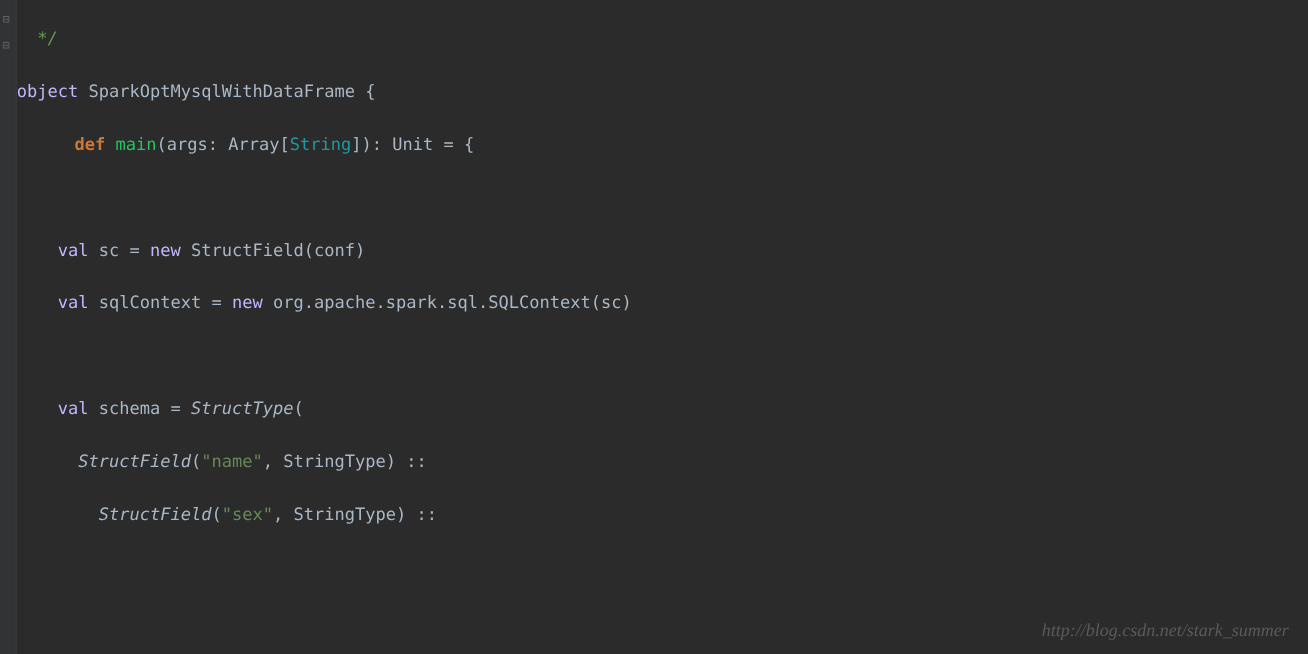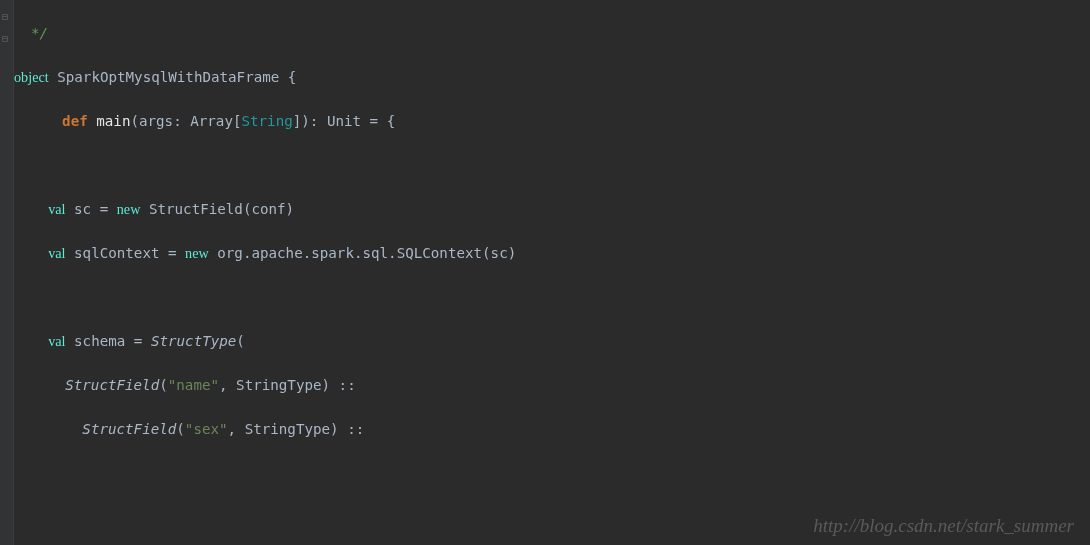--- a/index.html
+++ b/index.html
@@ -32,49 +32,49 @@
       left: 2px;
       color: #606060;
       font-size: 10px;
       cursor: pointer;
     }
     .code {
       padding-left: 14px;
       white-space: pre;
     }
     .line { height: 22px; }
-    .kw { color: #5eead4; font-family: Liberation Serif, serif; }
+    .kw { color: #c4b5fd; }
     .kw-def { color: #cc7832; font-weight: bold; margin-left: 31px; }
     .str { color: #6a8759; }
     .comment-light { color: #629755; font-style: italic; }
     .type-param { color: #20999d; }
     .italic { font-style: italic; }
     .warn { text-decoration: underline wavy #808080; }
     .watermark {
       position: absolute;
       bottom: 8px;
       right: 16px;
       color: #5a5a5a;
-      font-size: 19px;
+      font-size: 15px;
       font-family: Georgia, serif;
       font-style: italic;
     }
   </style>
 </head>
 <body>
 
 <div class="editor">
   <div class="gutter">
     <span class="fold-marker" style="top:6px">⊟</span>
     <span class="fold-marker" style="top:28px">⊟</span>
   </div>
   <div class="code">
 <div class="line"><span class="comment-light">  */</span></div>
 <div class="line"><span class="kw">object</span> <span>SparkOptMysqlWithDataFrame</span><span> {</span></div>
-<div class="line"><span>  </span><span class="kw-def">def</span> <span style="color:#e5e5e5">main</span><span>(args: Array[</span><span class="type-param">String</span><span>]): </span><span>Unit</span><span> = {</span></div>
+<div class="line"><span>  </span><span class="kw-def">def</span> <span style="color:#22c55e">main</span><span>(args: Array[</span><span class="type-param">String</span><span>]): </span><span>Unit</span><span> = {</span></div>
 <div class="line"></div>
 <div class="line"><span>    </span><span class="kw">val</span><span> sc = </span><span class="kw">new</span><span> StructField(conf)</span></div>
 <div class="line"><span>    </span><span class="kw">val</span><span> sqlContext = </span><span class="kw">new</span><span> org.apache.spark.sql.SQLContext(sc)</span></div>
 <div class="line"></div>
 <div class="line"><span>    </span><span class="kw">val</span><span> schema = </span><span class="italic">StructType</span><span>(</span></div>
 <div class="line"><span>      </span><span class="italic">StructField</span><span>(</span><span class="str">"name"</span><span>, StringType) ::</span></div>
 <div class="line"><span>        </span><span class="italic">StructField</span><span>(</span><span class="str">"sex"</span><span>, StringType) ::</span></div>
 
 
 

